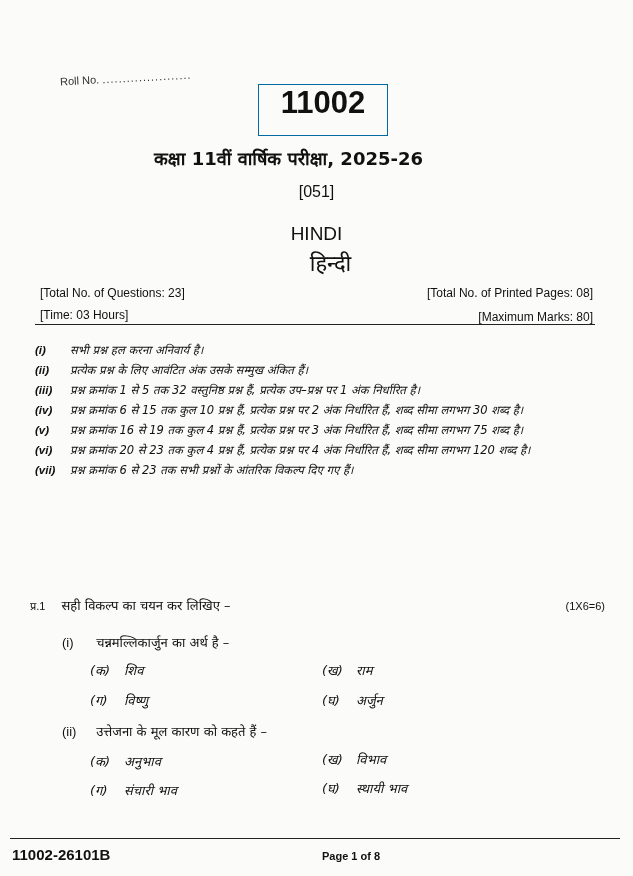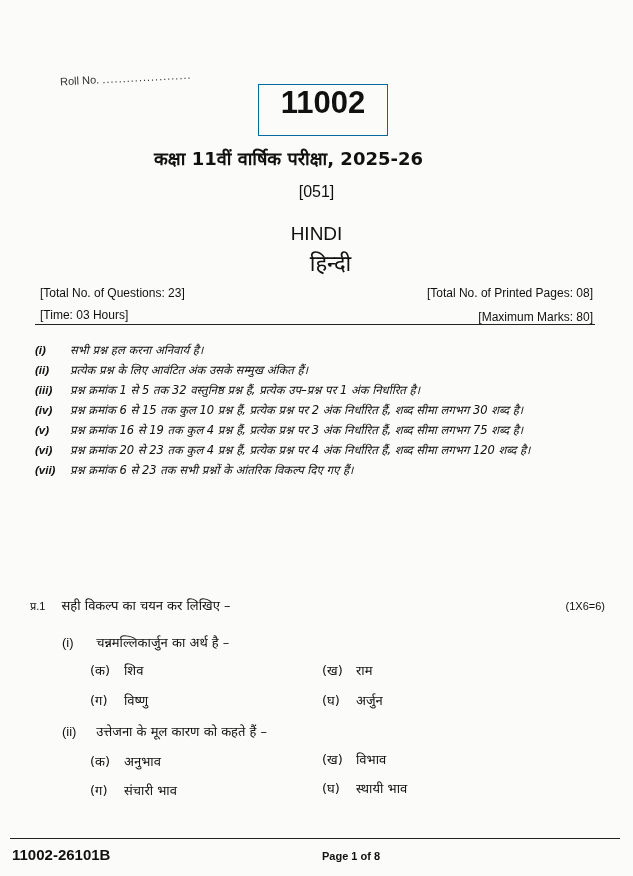--- a/index.html
+++ b/index.html
@@ -31,21 +31,21 @@
   .instr { left:35px; top:340px; width:560px; font-style:italic; font-size:11.5px; }
   .instr .head { font-weight:bold; margin-bottom:2px; }
   .instr .row { display:flex; line-height:20px; }
   .instr .num { width:35px; font-weight:bold; font-family:"Liberation Sans",sans-serif; flex:none; }
   .instr .txt { flex:1; text-align:justify; }
   .q1 { left:30px; top:596px; font-size:13px; }
   .q1 .qn { font-size:11px; margin-right:12px; font-family:"Liberation Sans",sans-serif; }
   .marks { right:28px; top:600px; font-size:11px; font-family:"Liberation Sans",sans-serif; font-weight:normal; }
   .sub { font-size:13px; }
   .sub .sn { display:inline-block; width:30px; font-family:"Liberation Sans",sans-serif; }
-  .opt { font-size:13px; }
+  .opt { font-size:13px;font-style:italic; }
   .opt .on { display:inline-block; width:34px; }
   .rule2 { left:10px; top:838px; width:610px; height:0; border-top:1.5px solid #222; }
   .foot-code { left:12px; top:846px; font-size:15px; font-weight:bold; font-family:"Liberation Sans",sans-serif; }
   .foot-page { left:285px; top:850px; font-size:11px; font-weight:bold; font-family:"Liberation Sans",sans-serif;margin-left:37px; }
 </style>
 </head>
 <body>
 
 <div class="abs roll">
   <span>Roll No.</span>

